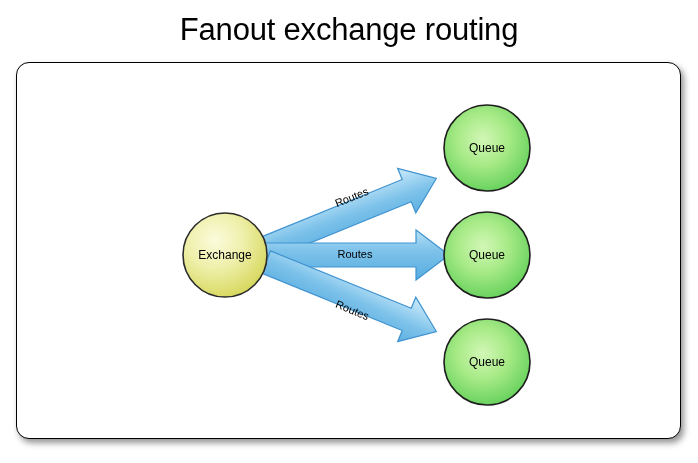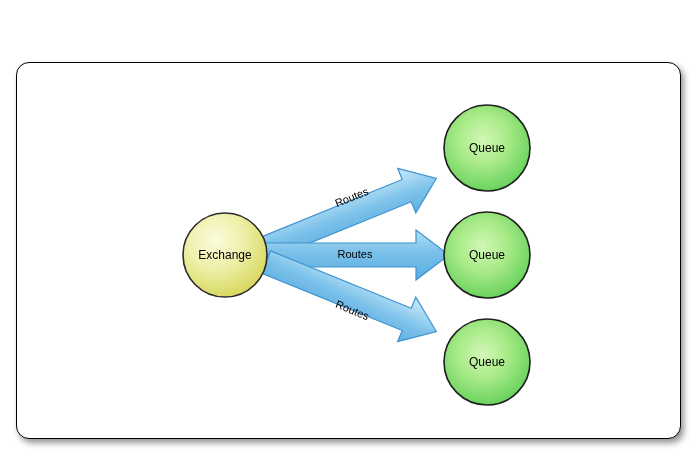--- a/index.html
+++ b/index.html
@@ -67,20 +67,21 @@
     fill: #000000;
     text-anchor: middle;
     dominant-baseline: middle;
   }
 </style>
 </head>
 <body>
 
 <div id="stage">
 
+  <div id="diagram-title">Fanout exchange routing</div>
 
   <div id="canvas-panel"></div>
 
   <svg id="graph-svg" viewBox="0 0 698 463">
     <defs>
       <radialGradient id="gradExchange" cx="38%" cy="32%" r="78%">
         <stop offset="0%" stop-color="#fbfbdd"></stop>
         <stop offset="45%" stop-color="#eeefa8"></stop>
         <stop offset="100%" stop-color="#d2d34f"></stop>
       </radialGradient>

